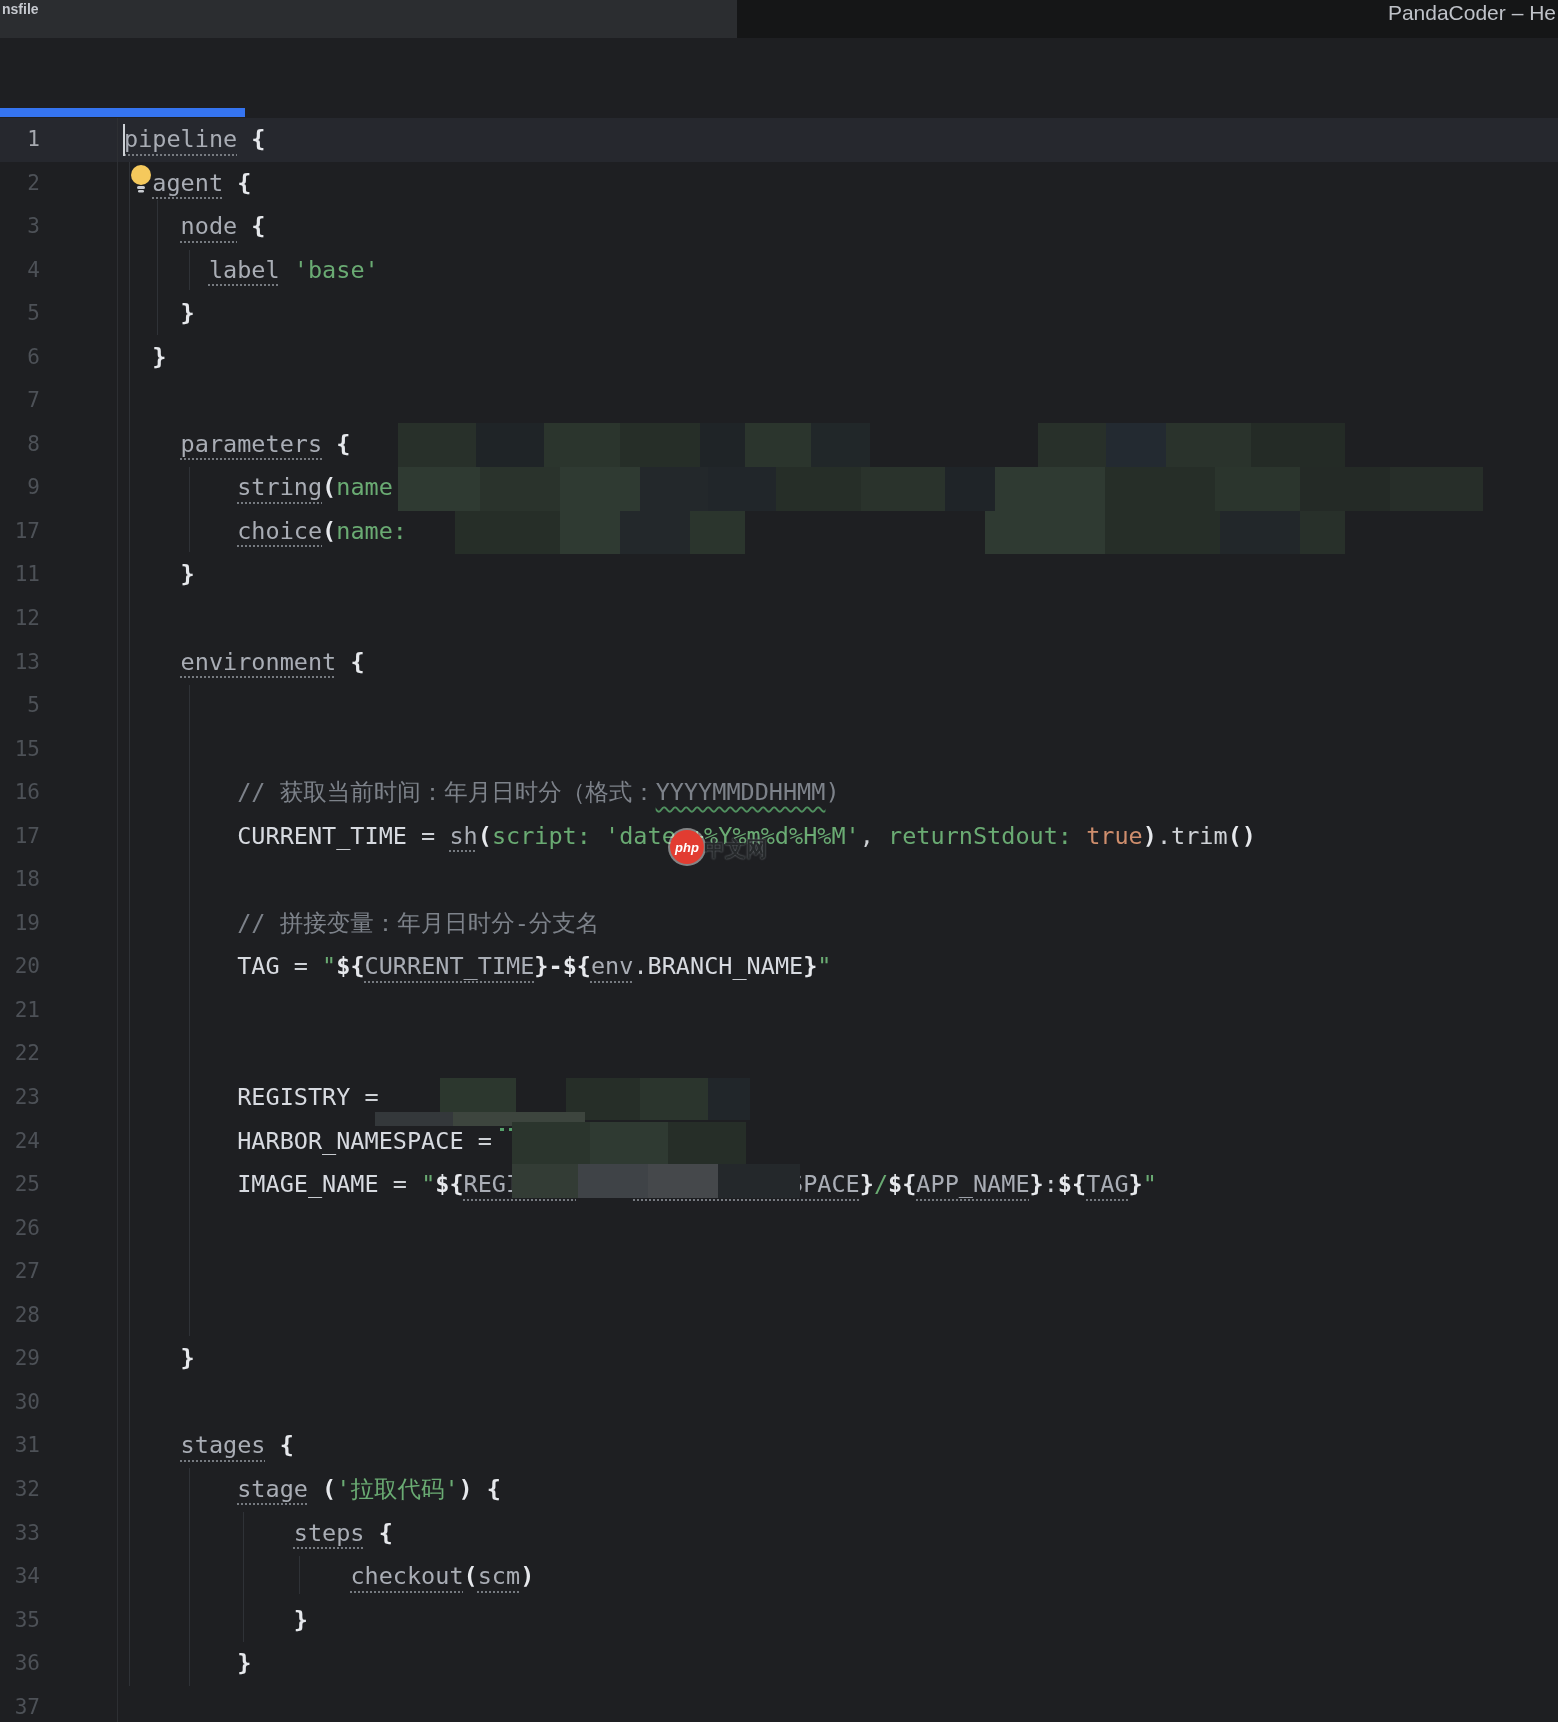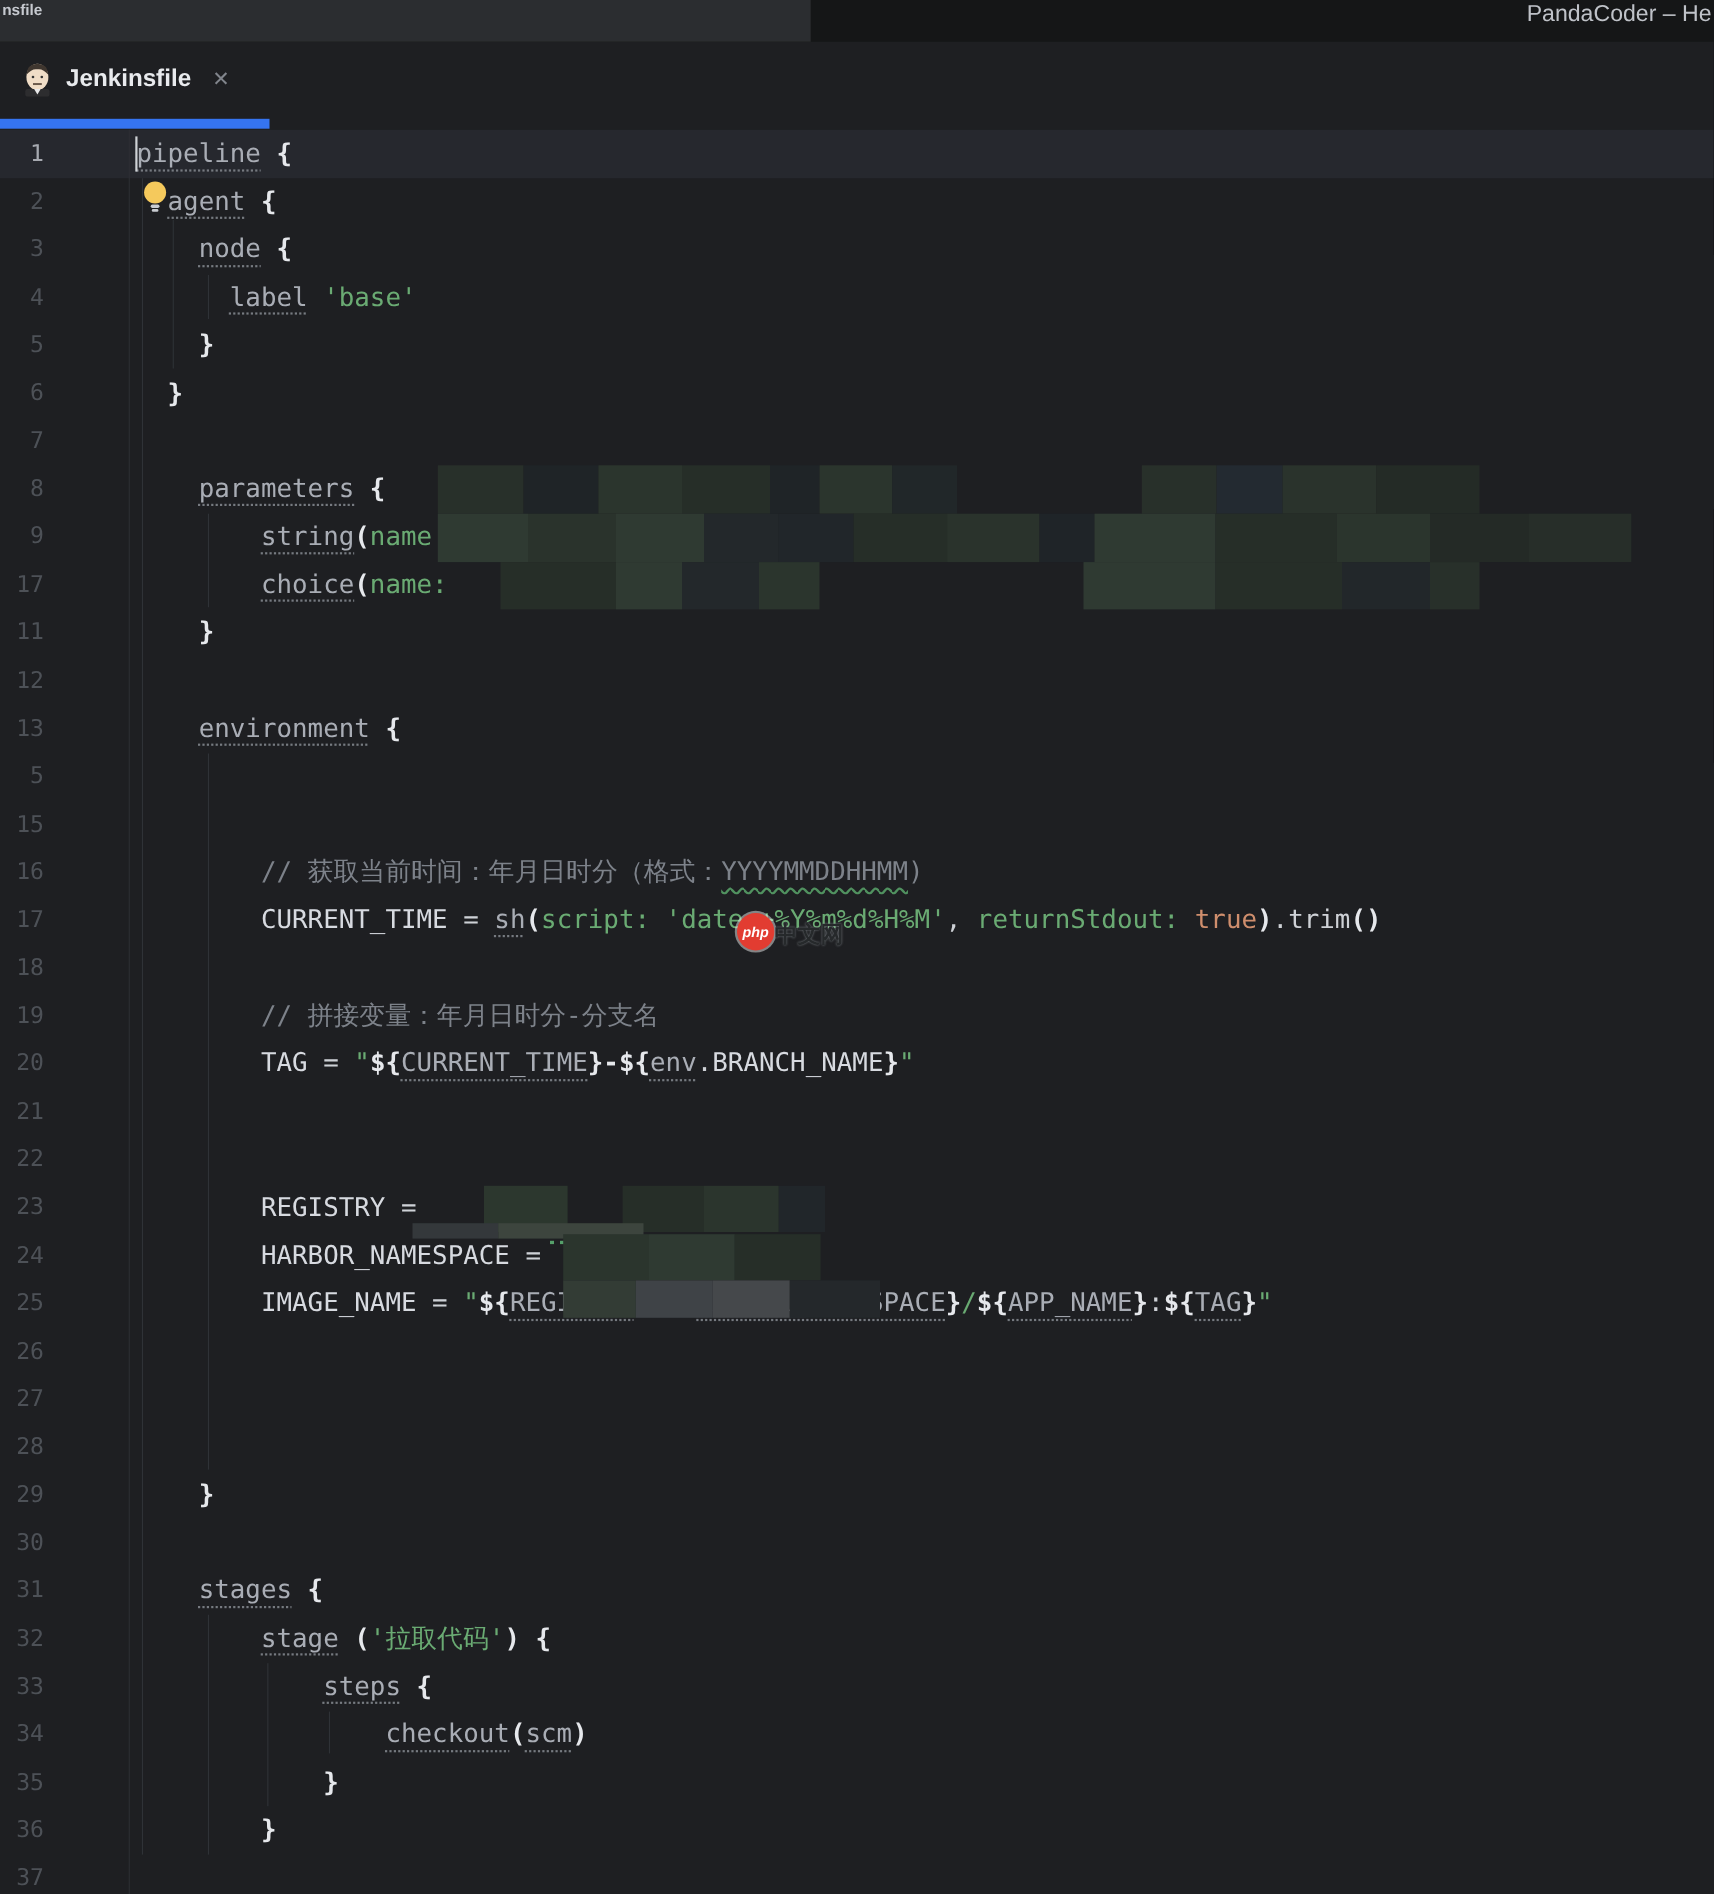--- a/index.html
+++ b/index.html
@@ -60,35 +60,20 @@
 <div class="screen">
 
   <div class="titlebar">
     <div class="titlebar-left">
       <span class="wtitle">nsfile</span>
     </div>
     <span class="ptitle">PandaCoder – He</span>
   </div>
 
   <div class="tabbar">
-    <div class="tab">
-      <span class="tab-icon">
-        <svg width="28" height="32" viewBox="0 0 28 32">
-          <ellipse cx="14" cy="14" rx="10" ry="12" fill="#f0ddc7"></ellipse>
-          <path d="M4 12 Q5 2 14 2 Q23 2 24 12 Q19 6 14 7 Q9 6 4 12Z" fill="#3f362f"></path>
-          <circle cx="10" cy="14" r="1.2" fill="#333"></circle>
-            <circle cx="18" cy="14" r="1.2" fill="#333"></circle>
-          <rect x="10" y="19.5" width="8" height="1.8" fill="#6b5a4c"></rect>
-          <rect x="3" y="25" width="22" height="7" rx="2" fill="#2d2d2f"></rect>
-          <polygon points="11,25 17,25 14,30" fill="#e9e9ea"></polygon>
-        </svg>
-      </span>
-      <span class="tab-label">Jenkinsfile</span>
-      <span class="tab-close">✕</span>
-    </div>
     <div class="tab-ind"></div>
   </div>
 
   <div class="editor"></div>
   <div class="curline"></div>
 
   <div class="gsep"></div>
   <div class="guide" style="left:129px;top:162px;height:1524px;"></div>
   <div class="guide" style="left:157px;top:200px;height:135px;"></div>
   <div class="guide" style="left:189px;top:250px;height:40px;"></div>

